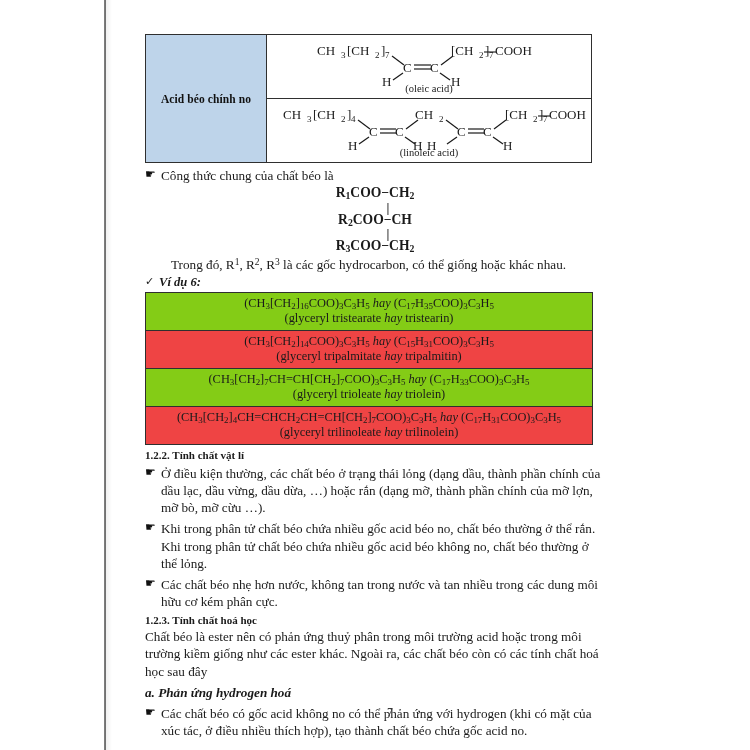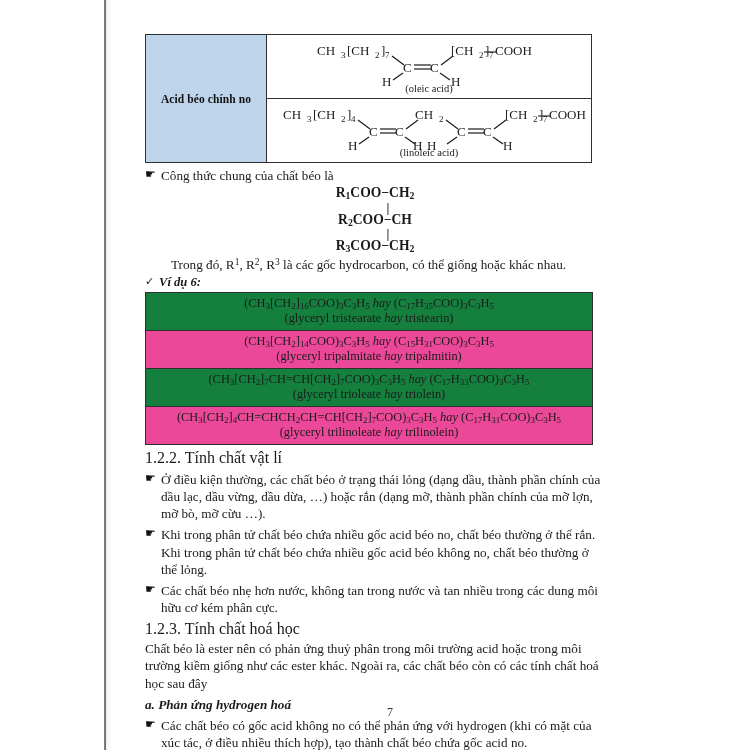--- a/index.html
+++ b/index.html
@@ -110,22 +110,22 @@
     margin: 2px 0 0 0;
   }
   .indent-para {
     font-size: 13.2px;
     line-height: 1.30;
     margin: 2px 0 0 0;
     text-indent: 26px;
   }
 
   .heading {
-    font-size: 16px;
-    font-weight: normal;
+    font-size: 11px;
+    font-weight: bold;
     margin: 4px 0 1px 0;
   }
   .sub-heading {
     font-size: 13.2px;
     font-weight: bold;
     font-style: italic;
     margin: 5px 0 1px 0;
   }
   .example-label {
     font-size: 12.6px;
@@ -168,22 +168,22 @@
     margin-top: 1px;
     table-layout: fixed;
   }
   .ex-table td {
     border: 1.4px solid #2f2f2f;
     text-align: center;
     padding: 3px 2px 4px 2px;
     font-size: 12.4px;
     line-height: 1.18;
   }
-  .ex-row-white { background: #15803d; }
-  .ex-row-blue  { background: #ec4899; }
+  .ex-row-white { background: #84cc16; }
+  .ex-row-blue  { background: #ef4444; }
   .ex-formula { display:block; }
   .ex-name { display:block; }
   .ital { font-style: italic; }
   sub { font-size: 72%; vertical-align: -0.22em; }
   sup { font-size: 72%; vertical-align: 0.42em; }
 
   
   #page-number {
     position: absolute;
     left: 0; right: 0;

